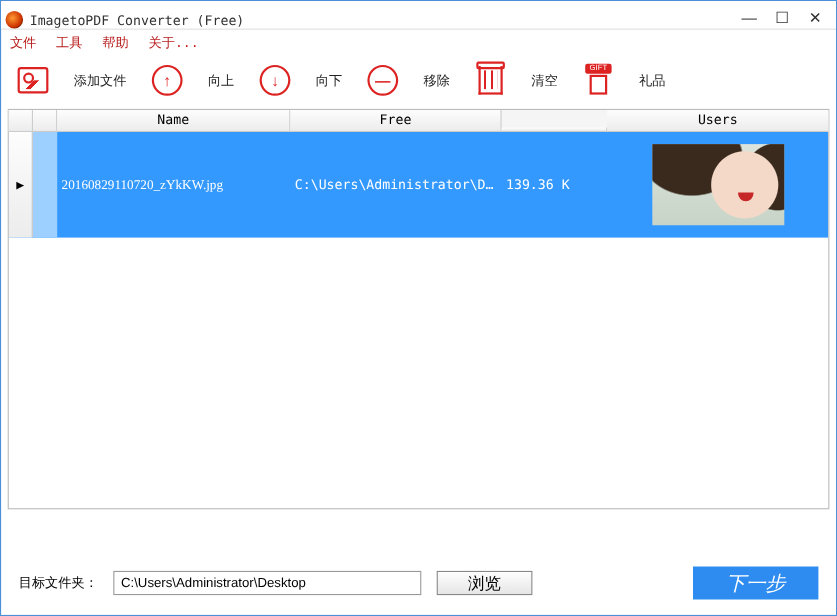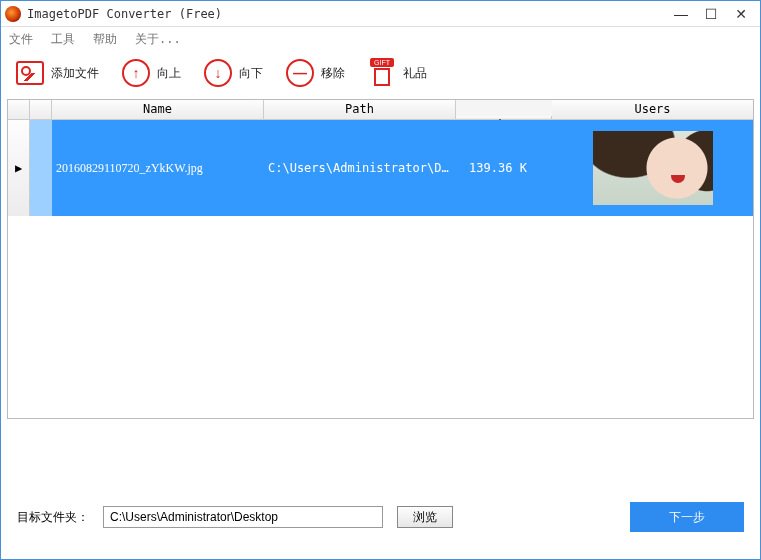--- a/index.html
+++ b/index.html
@@ -10,21 +10,21 @@
   width: 761px;
   height: 560px;
   overflow: hidden;
   border: 1px solid #4a90d9;
   position: relative;
 }
 .titlebar {
   height: 26px;
   background: #fff;
   display: flex;
-  align-items: center;
+  align-items: flex-end;
   padding: 0 4px;
   border-bottom: 1px solid #e0e0e0;
 }
 .titlebar .app-icon {
   width: 16px; height: 16px;
   background: radial-gradient(circle at 40% 40%, #ff9933 0%, #cc3300 60%, #000 100%);
   border-radius: 50%;
   margin-right: 6px;
 }
 .titlebar .title { color: #333; font-family: "SimSun", monospace; }
@@ -34,30 +34,30 @@
   display: inline-flex; align-items: center; justify-content: center;
   color: #333; cursor: pointer; font-size: 14px;
 }
 .menubar {
   height: 24px;
   display: flex;
   align-items: center;
   padding: 0 8px;
   gap: 18px;
 }
-.menubar .menu-item { cursor: pointer; color: #737373; font-family: Liberation Mono, monospace; }
+.menubar .menu-item { cursor: pointer; color: #b91c1c; font-family: Liberation Mono, monospace; }
 .toolbar {
   height: 48px;
   display: flex;
   align-items: center;
   padding: 4px 14px 8px 14px;
   gap: 22px;
 }
 .tbtn {
-  display: flex; align-items: center; gap: 6px;
+  display: flex; align-items: center; gap: 22px;
   cursor: pointer; color: #222;
 }
 .tbtn .ic {
   width: 30px; height: 30px;
   display: flex; align-items: center; justify-content: center;
 }
 .ic-ring {
   width: 28px; height: 28px; border: 2px solid #d22; border-radius: 50%;
   display: flex; align-items: center; justify-content: center;
   color: #d22; font-size: 14px; font-weight: bold;
@@ -97,21 +97,21 @@
   border: 2px solid #d22;
 }
 .ic-gift::after {
   content: "GIFT"; position: absolute; top: -2px; left: 0; right: 0;
   background: #d22; color: #fff; font-size: 7px; text-align: center;
   padding: 1px 0; border-radius: 2px;
 }
 .table-wrap {
   margin: 0 6px;
   border: 1px solid #bbb;
-  height: 320px;
+  height: 364px;
   display: flex;
   flex-direction: column;
   background: #fff;
 }
 .thead {
   display: flex;
   height: 20px;
   background: #f5f5f5;
   font-family: "SimSun", monospace;
 }
@@ -144,21 +144,21 @@
   border-right: 1px solid #ccc;
   display: flex; align-items: center; justify-content: center;
   color: #000;
 }
 .td-thumb {
   width: 22px; height: 96px;
   background: #9dd0ff;
 }
 .td-name { width: 212px; font-family: Liberation Serif, serif; }
 .td-path { width: 192px; }
-.td-size { width: 96px; text-align: center; padding-right: 16px !important; }
+.td-size { width: 96px; text-align: left; padding-right: 16px !important; }
 .td-images { flex: 1; display: flex; justify-content: center; align-items: center; }
 .thumb-img {
   width: 120px; height: 74px;
   background:
     radial-gradient(circle at 70% 50%, #f5d9c8 0 30px, transparent 31px),
     radial-gradient(ellipse 90px 70px at 30% 15%, #3a2a1e 0 50%, transparent 52%),
     radial-gradient(ellipse 60px 60px at 95% 40%, #3a2a1e 0 50%, transparent 52%),
     linear-gradient(#dce4dc, #c8d4c8);
   position: relative;
   overflow: hidden;
@@ -166,44 +166,45 @@
 .thumb-img::after {
   content: "";
   position: absolute;
   top: 44px; left: 78px;
   width: 14px; height: 8px;
   background: #c62828;
   border-radius: 0 0 8px 8px;
 }
 .footer {
   position: absolute;
-  left: 0; right: 0; bottom: 13px;
+  left: 0; right: 0; bottom: 0;
   padding: 12px 16px 14px 16px;
   display: flex;
   align-items: center;
   gap: 14px;
 }
 .footer .lbl { white-space: nowrap; }
 .footer input[type=text] {
   width: 280px; height: 22px;
   border: 1px solid #999; padding: 0 6px;
   font-family: Arial, sans-serif; font-size: 12px;
 }
 .footer .browse-btn {
-  width: 56px; height: 22px;
+  width: 87px; height: 22px;
   border: 1px solid #888;
   background: linear-gradient(#fdfdfd, #e6e6e6);
-  cursor: pointer; font-size: 12px;
+  cursor: pointer; font-size: 15px;
 }
 .footer .fspacer { flex: 1; }
 .footer .next-btn {
   width: 114px; height: 30px;
   background: #2e8cf0; color: #fff;
   border: none; cursor: pointer;
-  font-size: 12px;
+  font-size: 18px;
+  font-style: italic;
 }
 </style>
 </head>
 <body>
 
 <div class="titlebar">
   <div class="app-icon"></div>
   <div class="title">ImagetoPDF Converter (Free)</div>
   <div class="spacer"></div>
   <div class="win-btn">—</div>
@@ -238,32 +239,38 @@
     <span>向下</span>
   </div>
   <div class="tbtn">
     <div class="ic">
         <div class="ic-ring">—</div>
       </div>
     <span>移除</span>
   </div>
   <div class="tbtn">
     <div class="ic">
+        <div class="ic-trash"></div>
+      </div>
+    <span>清空</span>
+  </div>
+  <div class="tbtn">
+    <div class="ic">
         <div class="ic-gift"></div>
       </div>
     <span>礼品</span>
   </div>
 </div>
 
 <div class="table-wrap">
   <div class="thead">
     <div class="th col-handle"></div>
     <div class="th col-thumb"></div>
     <div class="th col-name">Name</div>
-    <div class="th col-path">Path</div>
+    <div class="th col-path">Free</div>
     <div class="th col-size">Size</div>
     <div class="th col-images">Users</div>
   </div>
   <div class="tbody">
     <div class="trow">
       <div class="td-handle">▶</div>
       <div class="td-thumb"></div>
       <div class="td td-name">20160829110720_zYkKW.jpg</div>
       <div class="td td-path">C:\Users\Administrator\Desktop\2...</div>
       <div class="td td-size">139.36 K</div>

